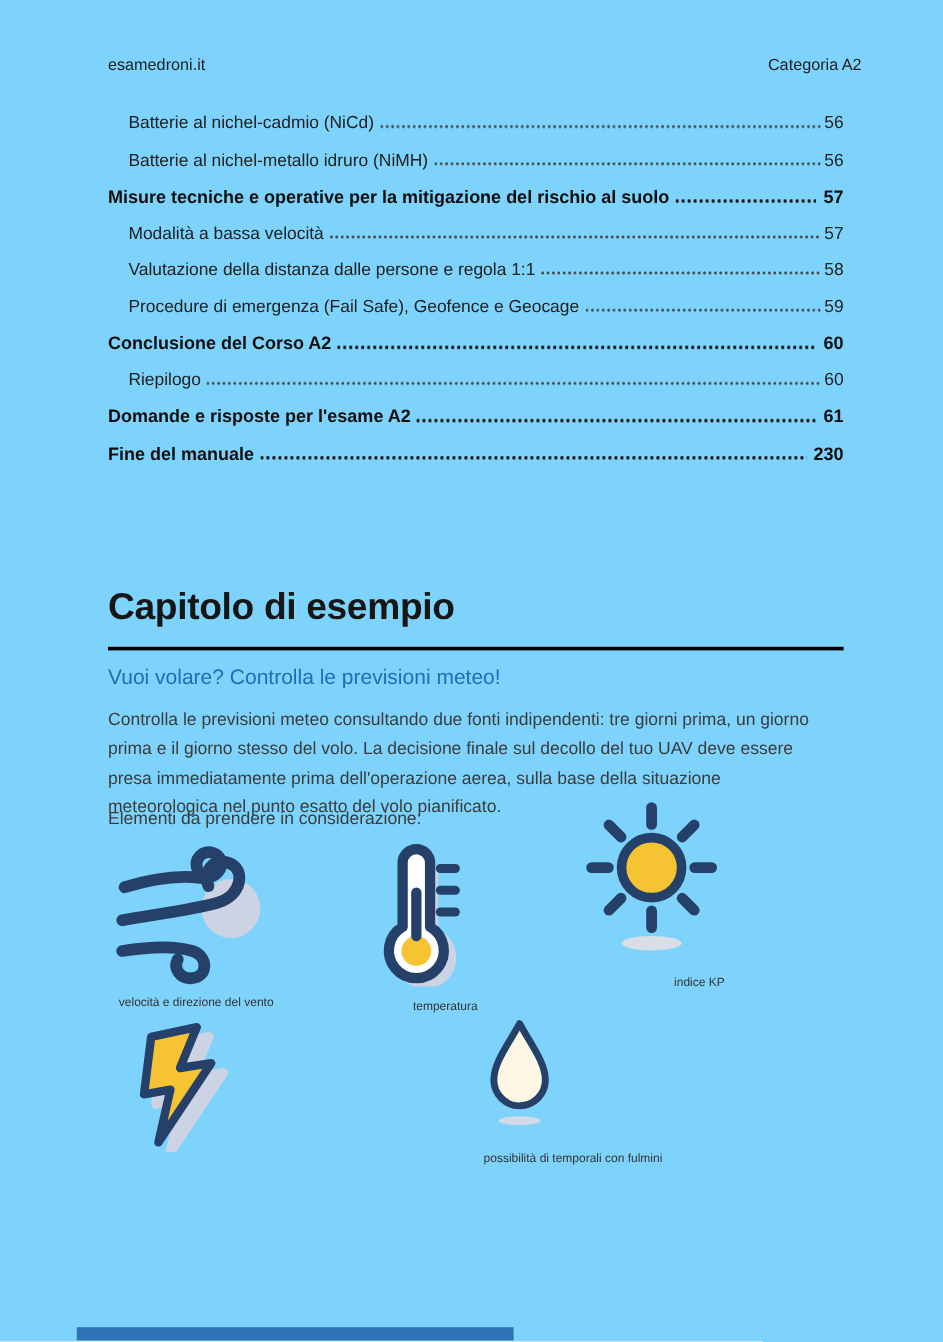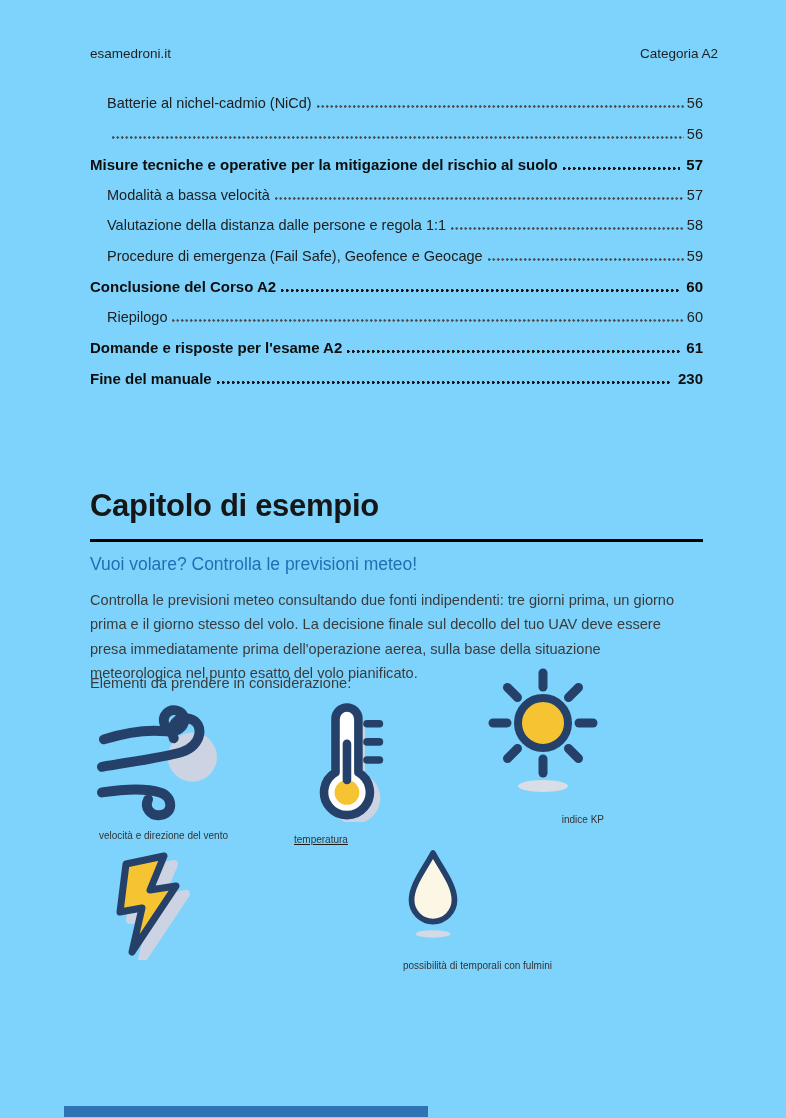--- a/index.html
+++ b/index.html
@@ -26,21 +26,21 @@
   .chapter-title{position:absolute;top:488px;left:90px;font-size:31px;letter-spacing:-0.3px;color:#161616;font-weight:700;}
   .title-rule{position:absolute;top:539px;left:90px;width:613px;border-top:3px solid #000;}
   .chapter-subtitle{position:absolute;top:554px;left:90px;font-size:17.5px;color:#1f6fb2;font-weight:400;}
   .chapter-paragraph{position:absolute;top:588px;left:90px;width:606px;font-size:14.6px;line-height:24.3px;color:#3b3b3b;}
   .list-intro{position:absolute;top:675px;left:90px;font-size:14.6px;color:#3b3b3b;}
   
   .factor{position:absolute;}
   .factor-label{font-size:10px;color:#333;white-space:nowrap;}
   .f-wind{left:92px;top:700px;width:215px;}
   .f-wind .factor-label{margin-top:8px;padding-left:7px;}
-  .f-thermo{left:294px;top:698px;width:104px;text-align:left;text-decoration:underline;}
+  .f-thermo{left:294px;top:698px;width:104px;text-align:right;}
   .f-thermo .factor-label{margin-top:12px;}
   .f-sun{left:482px;top:668px;width:122px;text-align:right;}
   .f-sun .factor-label{margin-top:20px;}
   .f-lightning{left:96px;top:852px;width:250px;}
   .f-lightning .factor-label{margin-top:4px;padding-left:4px;}
   .f-drop{left:400px;top:848px;width:250px;}
   .f-drop .factor-label{margin-top:21px;padding-left:3px;}
   .icon-svg{display:block;}
   
   .footer-bar{position:absolute;left:64px;top:1106px;width:364px;height:11px;background:#2e74b5;}
@@ -55,20 +55,21 @@
     <span>Categoria A2</span>
   </div>
 
   <div class="toc">
       <div class="toc-row indent">
       <span class="toc-label">Batterie al nichel-cadmio (NiCd)</span>
       <span class="toc-leader"></span>
       <span class="toc-page">56</span>
     </div>
       <div class="toc-row indent">
+      <span class="toc-label">Batterie al nichel-metallo idruro (NiMH)</span>
       <span class="toc-leader"></span>
       <span class="toc-page">56</span>
     </div>
       <div class="toc-row bold">
       <span class="toc-label">Misure tecniche e operative per la mitigazione del rischio al suolo</span>
       <span class="toc-leader"></span>
       <span class="toc-page">57</span>
     </div>
       <div class="toc-row indent">
       <span class="toc-label">Modalità a bassa velocità</span>

